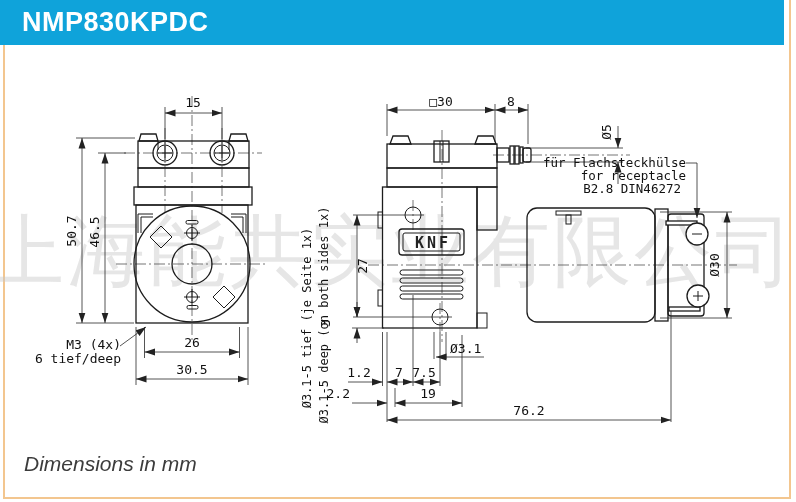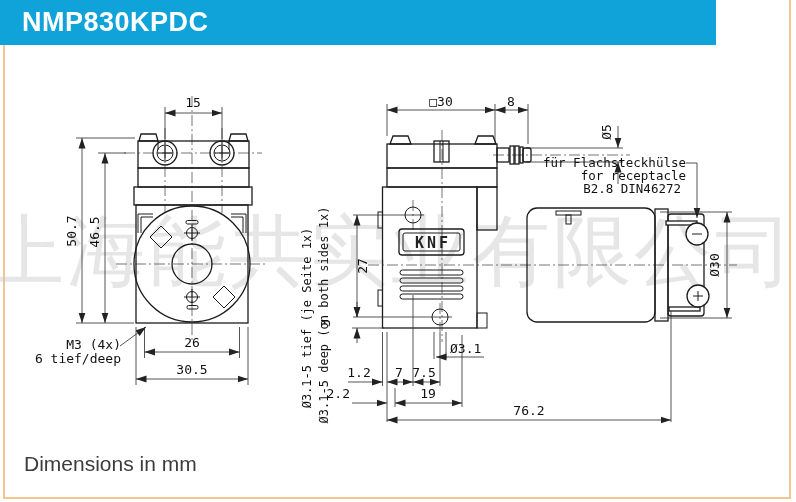--- a/index.html
+++ b/index.html
@@ -1,28 +1,28 @@
 <!DOCTYPE html>
 <html><head>
 <meta charset="utf-8">
 <style>
   html,body{margin:0;padding:0;background:#fff;}
   .page{position:relative;width:796px;height:502px;background:#ffffff;overflow:hidden;
         font-family:"Liberation Sans",sans-serif;}
   .frame{position:absolute;left:3px;top:0;right:5px;bottom:3px;
          border-left:2px solid #f3c68f;border-right:2px solid #f3c68f;border-bottom:2px solid #f3c68f;
          z-index:0;}
-  .header{position:absolute;left:0;top:0;width:716px;height:45px;background:#0fa3da;z-index:5;}
+  .header{position:absolute;left:0;top:0;width:784px;height:45px;background:#0fa3da;z-index:5;}
   .header span{display:block;line-height:45px;padding-left:22px;color:#ffffff;
                font-size:27px;font-weight:bold;letter-spacing:0.5px;}
   .watermark{position:absolute;left:-14px;top:200px;z-index:1;white-space:nowrap;
              font-size:78px;letter-spacing:3px;color:#c8c8c8;opacity:0.45;
              font-family:"DejaVu Sans",sans-serif;}
   svg.draw{position:absolute;left:0;top:0;z-index:2;}
-  .footer-note{position:absolute;left:24px;top:452px;font-size:21px;color:#3c3c3c;z-index:3;}
+  .footer-note{position:absolute;left:24px;top:452px;font-size:21px;color:#3c3c3c;z-index:3;font-style:italic;}
   
   .obj{stroke:#1c1c1c;stroke-width:1.3;fill:none;stroke-linejoin:miter;stroke-linecap:butt;}
   .obj2{stroke:#1c1c1c;stroke-width:1;fill:none;}
   .objw{stroke:#1c1c1c;stroke-width:1.3;fill:#ffffff;}
   .dim{stroke:#2a2a2a;stroke-width:0.8;fill:none;}
   .cl{stroke:#3a3a3a;stroke-width:0.7;stroke-dasharray:11 3 2 3;fill:none;}
   .dtext{font-family:"DejaVu Sans Mono",monospace;font-size:13px;fill:#111;}
   .ntext{font-family:"DejaVu Sans Mono",monospace;font-size:12.5px;fill:#111;}
   .stext{font-family:"DejaVu Sans Mono",monospace;font-size:12px;fill:#111;}
   .logo{font-family:"DejaVu Sans Mono",monospace;font-size:15px;font-weight:bold;

